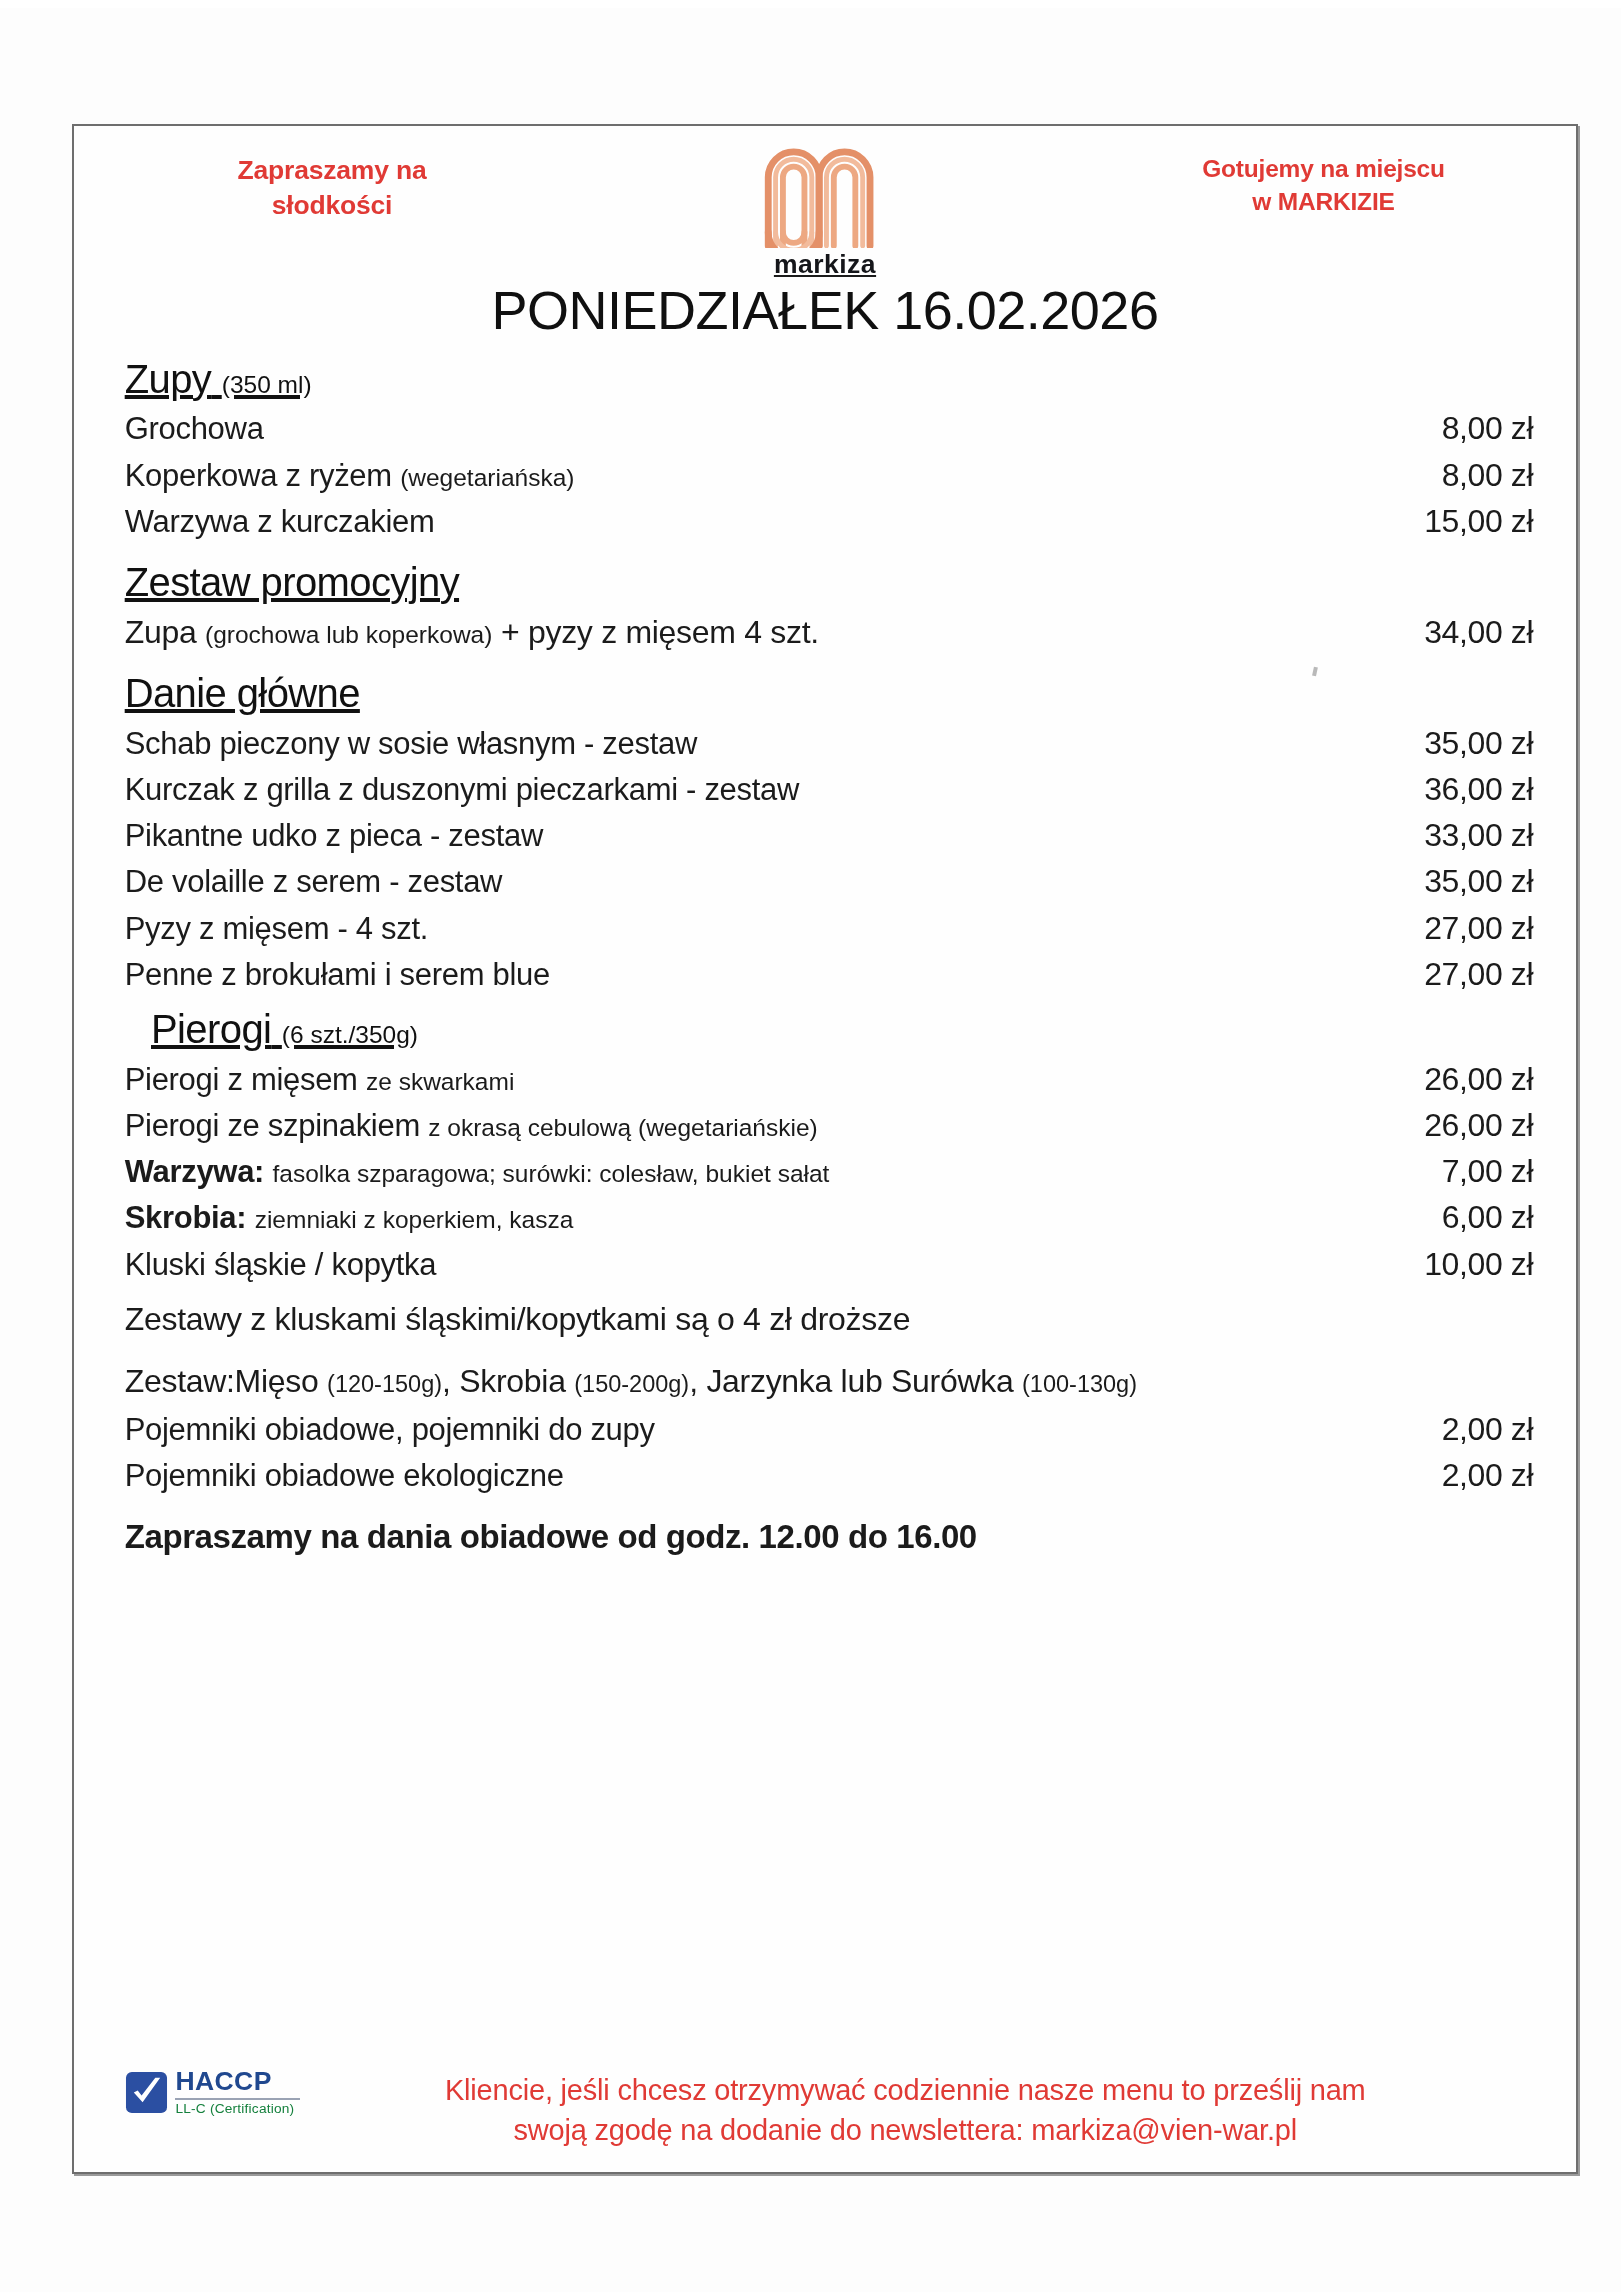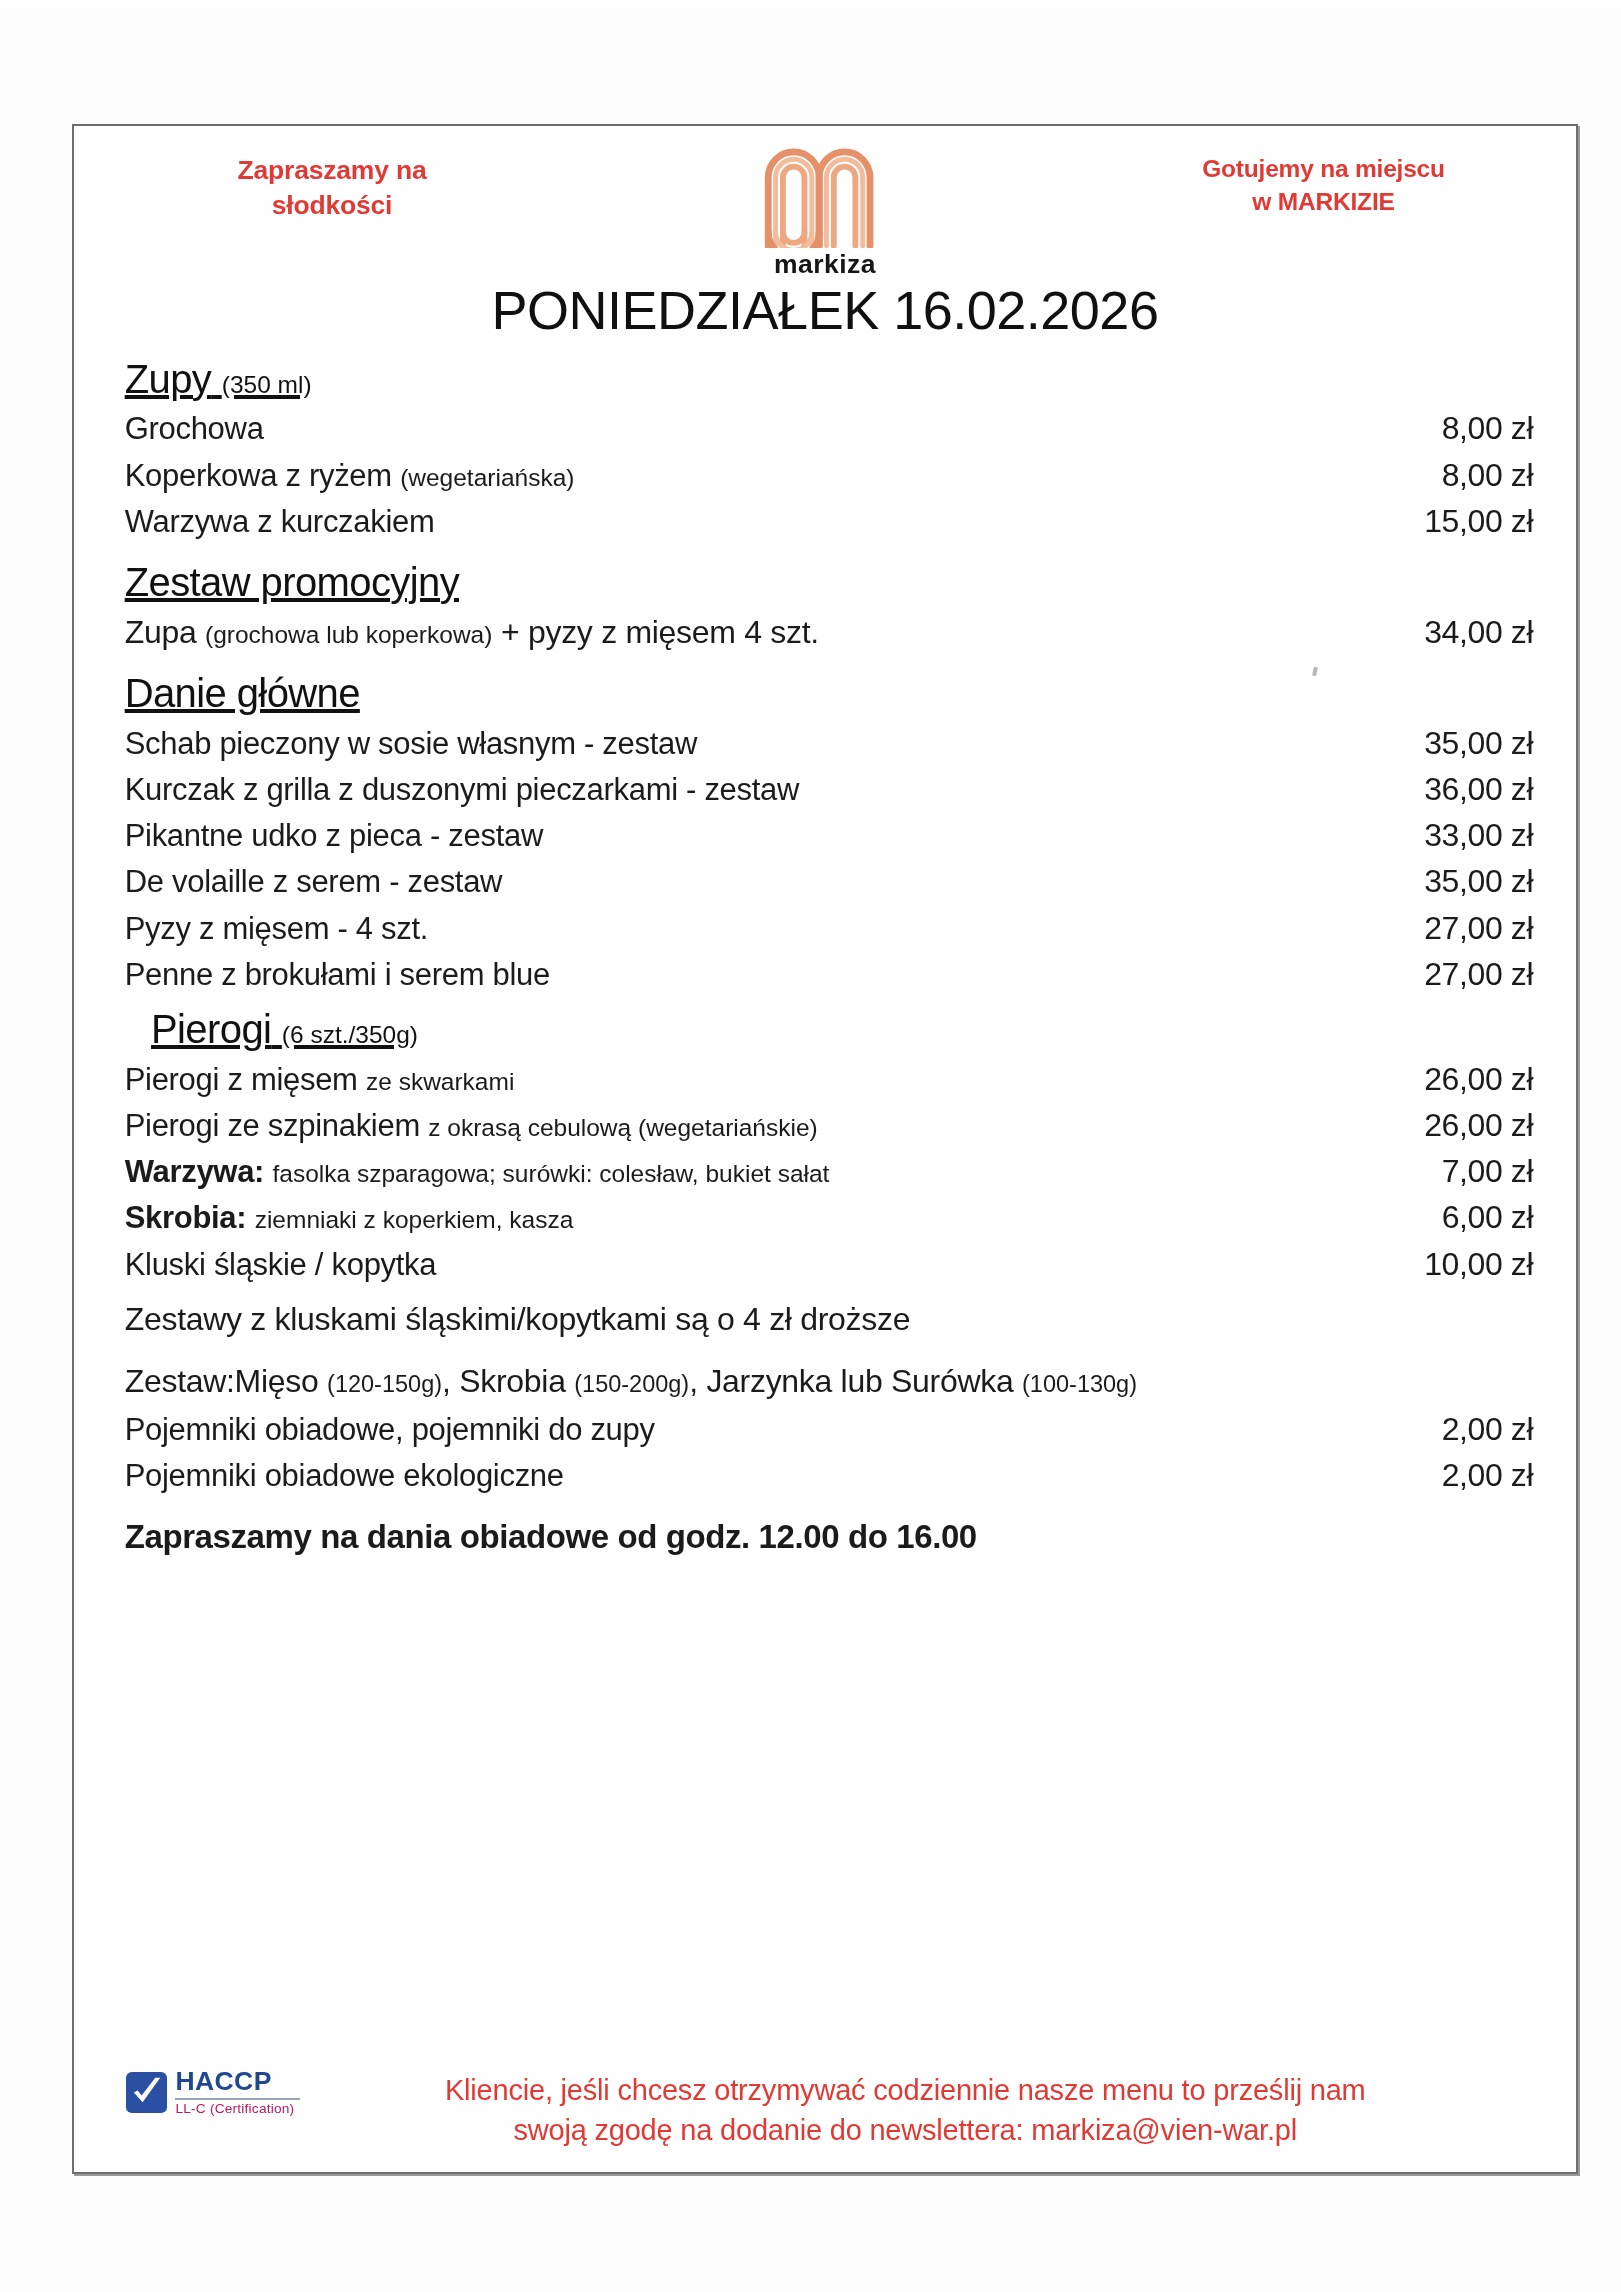--- a/index.html
+++ b/index.html
@@ -74,20 +74,21 @@
     line-height: 1.38;
     letter-spacing: -0.2px;
   }
   .brand {
     position: absolute;
     left: 50%;
     transform: translateX(-50%);
     top: 11.8px;
     width: 225px;
     text-align: center;
+    text-decoration: underline;
   }
   .brand-mark { display: block; margin: 0 auto; }
   .brand-name {
     display: block;
     margin-top: 1px;
     font-size: 26.5px;
     font-weight: bold;
     letter-spacing: 0.5px;
     color: #15161a;
   }
@@ -181,21 +182,21 @@
   }
   .haccp-rule {
     display: block;
     height: 2px;
     background: #9aa3b4;
     margin: 2px 0 2px 0;
     width: 125px;
   }
   .haccp-sub {
     display: block;
-    color: #be185d;
+    color: #15803d;
     font-size: 13.7px;
     letter-spacing: 0.2px;
   }
   .newsletter {
     flex: 1 1 auto;
     text-align: center;
     color: #e03a35;
     font-size: 29px;
     line-height: 1.38;
     letter-spacing: -0.2px;

